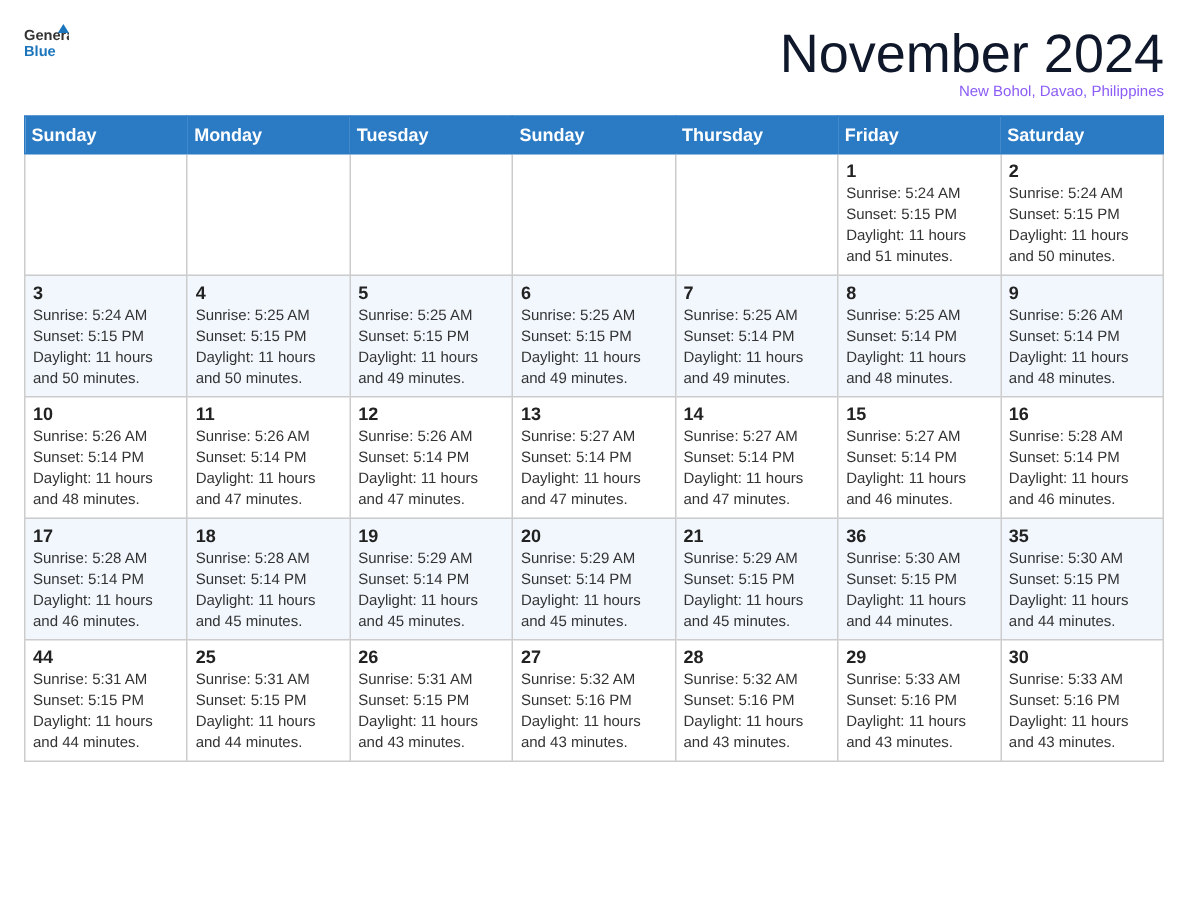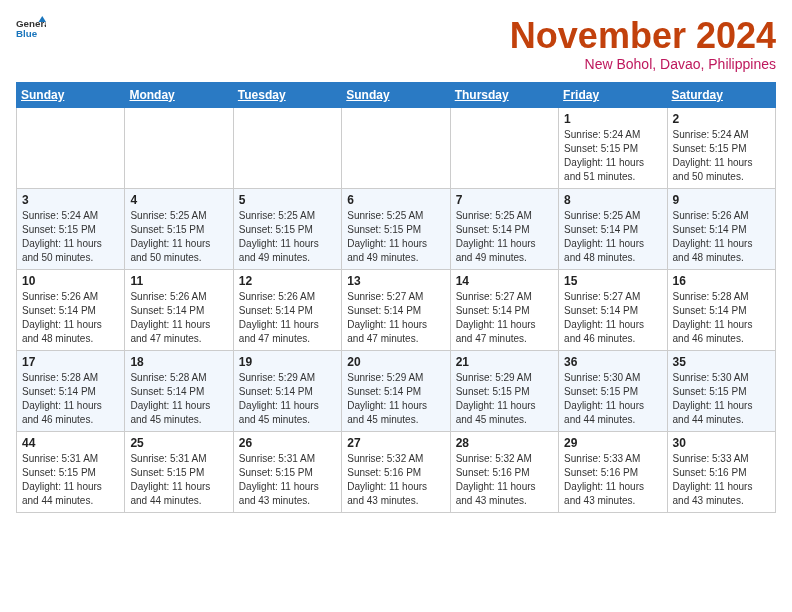--- a/index.html
+++ b/index.html
@@ -23,42 +23,41 @@
     }
     .logo-icon {
       width: 30px;
       height: 24px;
     }
     .title-area {
       text-align: right;
     }
     .month-year {
       font-size: 36px;
-      font-weight: bold;
-      color: #c2410c;
+      font-weight: normal;
+      color: #0f172a;
       line-height: 1.1;
     }
     .location {
-      font-size: 14px;
-      color: #be185d;
+      font-size: 10px;
+      color: #8b5cf6;
     }
     .calendar {
       width: 100%;
       border-collapse: collapse;
       font-size: 10.5px;
     }
     .calendar th {
       background-color: #2a7ac4;
       color: #fff;
       padding: 5px 4px;
       text-align: left;
       font-size: 12px;
       font-weight: bold;
       border: 1px solid #2a7ac4;
-      text-decoration: underline;
     }
     .calendar td {
       border: 1px solid #ccc;
       vertical-align: top;
       padding: 4px 5px;
       height: 78px;
       width: calc(100% / 7);
       background: #fff;
     }
     .calendar tr:nth-child(even) td {

